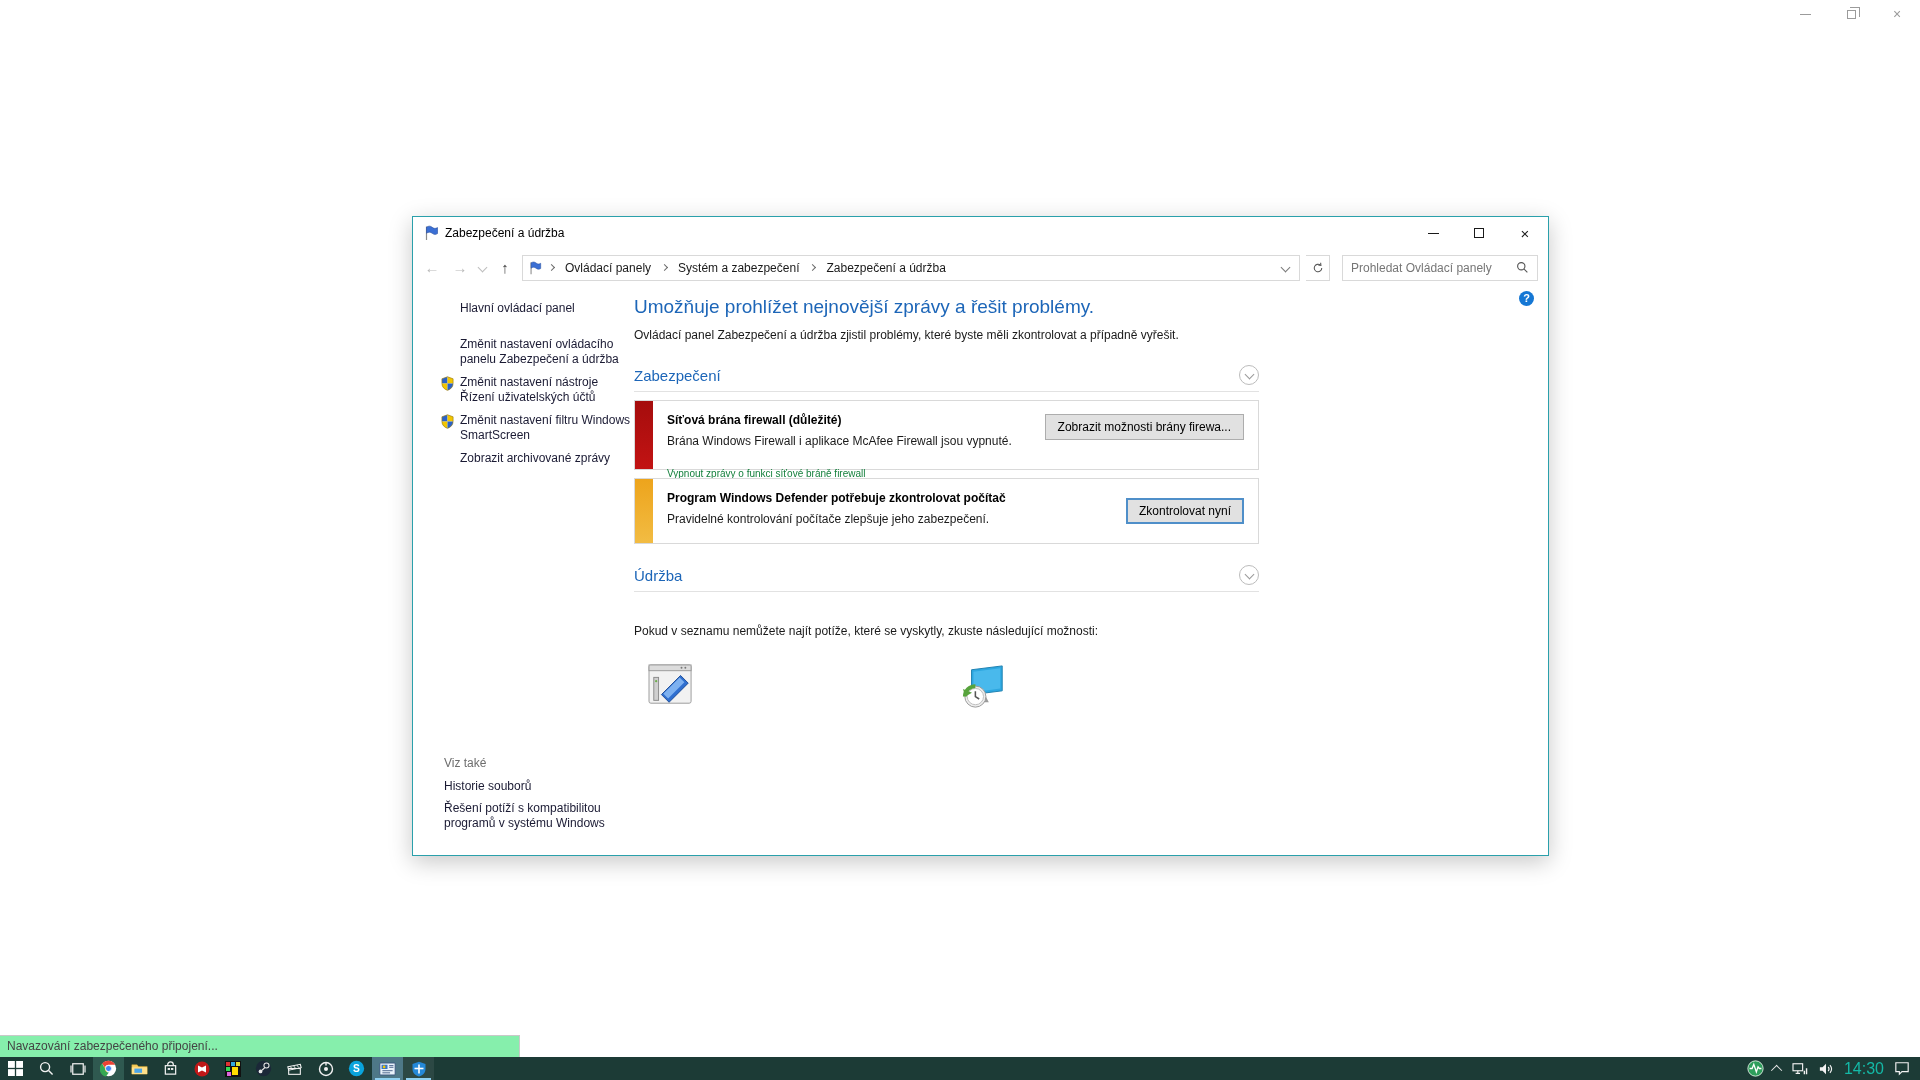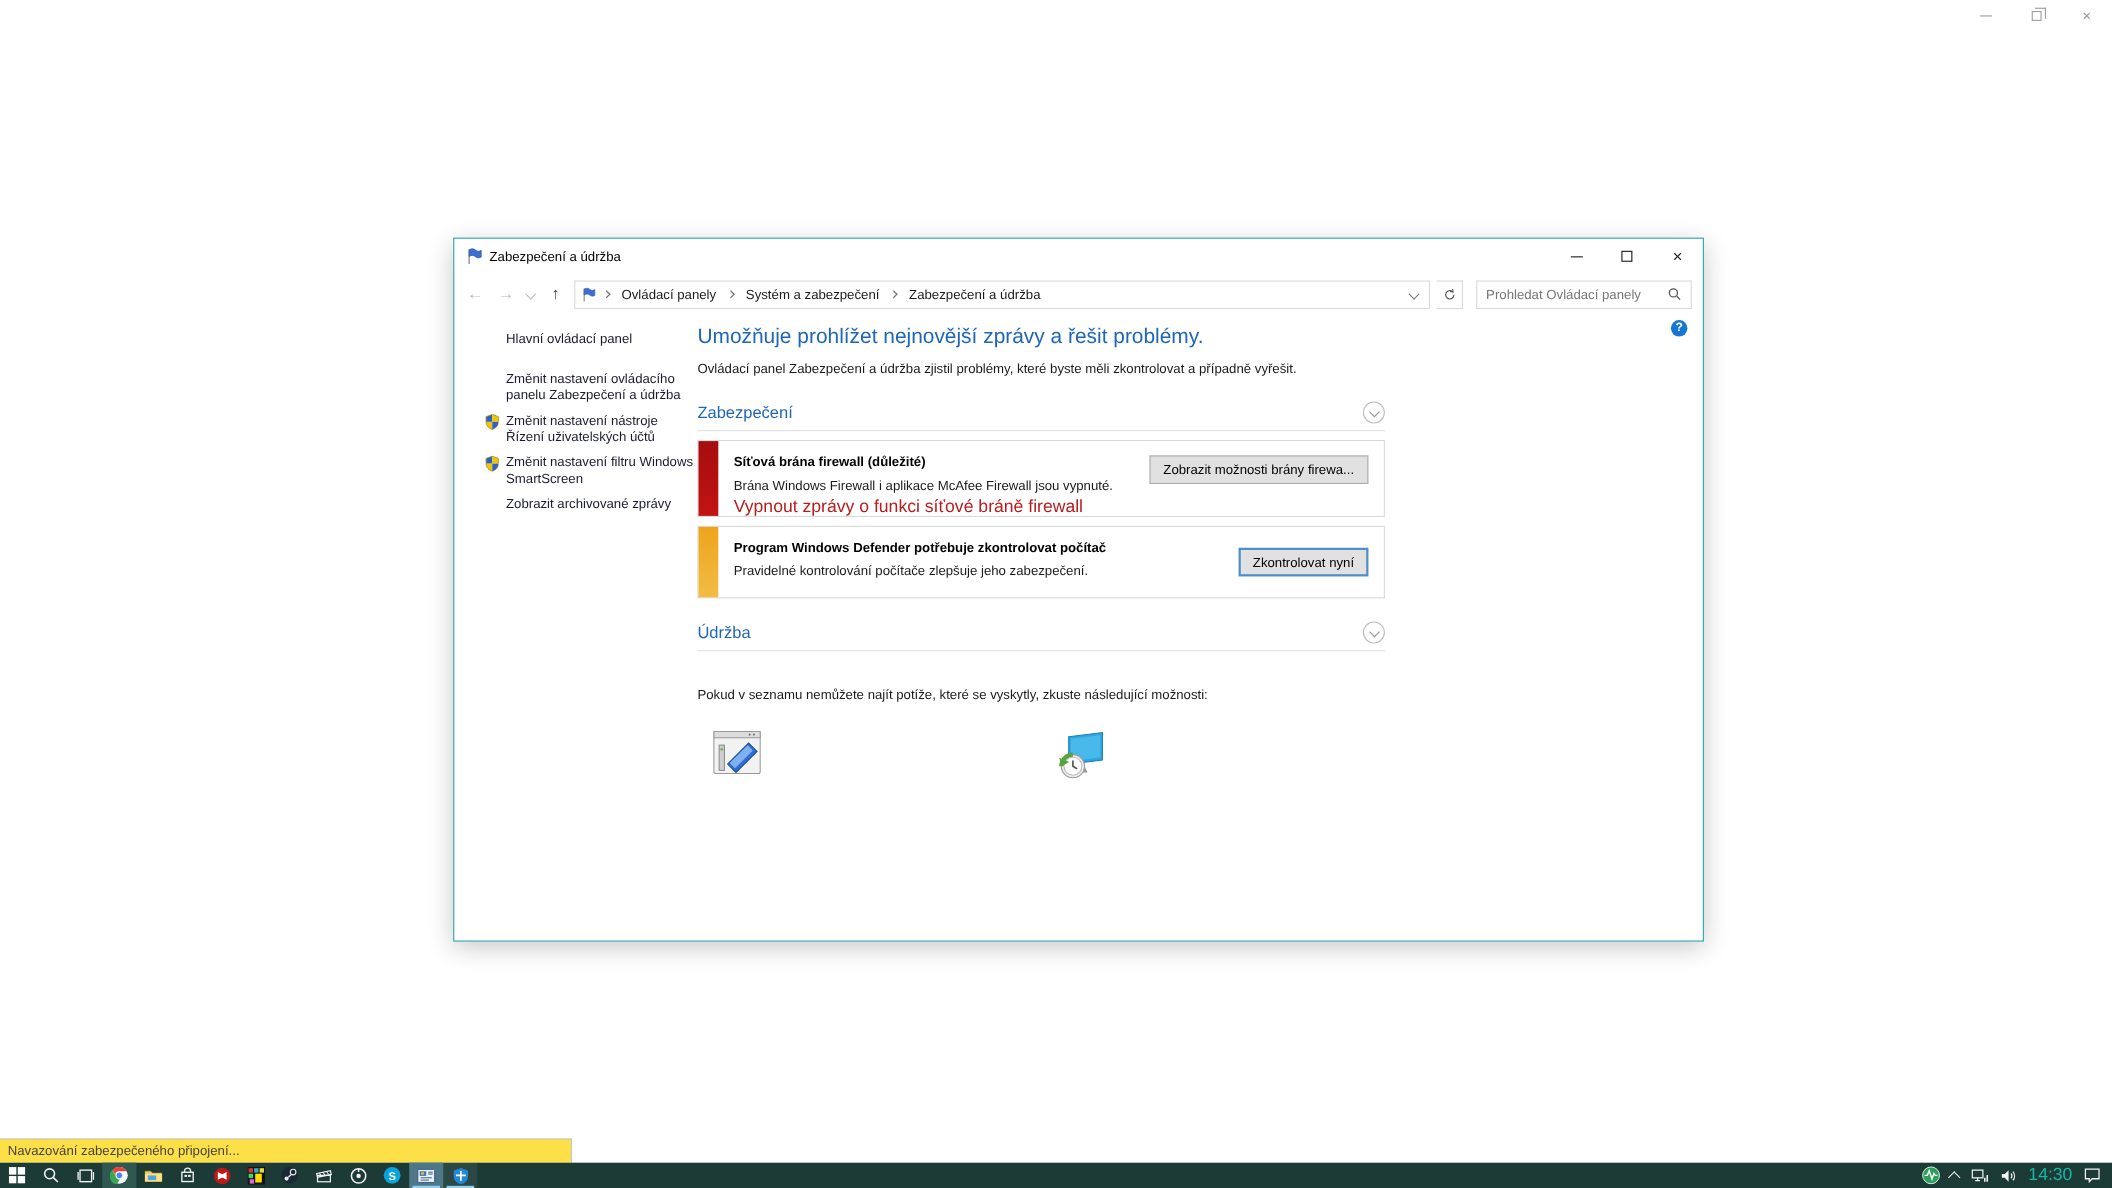--- a/index.html
+++ b/index.html
@@ -9,21 +9,21 @@
   
   .bg-controls { position:absolute; top:0; right:0; height:28px; display:flex; }
   .bg-controls .bgbtn { width:46px; height:28px; display:flex; align-items:center; justify-content:center; color:#9b9b9b; }
   .bg-min-bar { width:11px; height:1px; background:#9b9b9b; }
   .bg-restore { width:9px; height:9px; border:1px solid #9b9b9b; position:relative; }
   .bg-restore:before { content:""; position:absolute; left:2px; top:-4px; width:9px; height:9px; border:1px solid #9b9b9b; border-left:none; border-bottom:none; }
   .bg-close-x { font-size:14px; line-height:1; color:#9b9b9b; }
 
   
   .status-tip { position:absolute; left:0; top:1035px; width:520px; height:22px;
-    background:#fde047; border-top:1px solid #c9c9c9; border-right:1px solid #c9c9c9;
+    background:#86efac; border-top:1px solid #c9c9c9; border-right:1px solid #c9c9c9;
     font-size:12px; color:#444; line-height:21px; padding-left:7px; }
 
   
   .taskbar { position:absolute; left:0; top:1057px; width:1920px; height:23px;
     background:#1c3b36; display:flex; align-items:stretch; }
   .tb-slot { width:31px; display:flex; align-items:center; justify-content:center; position:relative; }
   .tb-slot.open::after { content:""; position:absolute; left:3px; right:3px; bottom:0; height:2px; background:#8fd0f0; }
   .tb-slot.active-chrome { background:#2f5950; }
   .tb-slot.active-chrome::after { background:#e8873a; }
   .tb-slot.focused { background:#4e7887; }
@@ -77,21 +77,21 @@
   .sec-title { font-size:15px; color:#1d66b8; }
   .sec-chev { margin-left:auto; width:20px; height:20px; border:1px solid #bcbcbc; border-radius:50%; position:relative; }
   .sec-chev:before { content:""; position:absolute; left:6px; top:5px; width:6px; height:6px;
     border-right:1.4px solid #9a9a9a; border-bottom:1.4px solid #9a9a9a; transform:rotate(45deg); }
   .alert { position:relative; border:1px solid #d9d9d9; margin-top:8px; padding:12px 14px 12px 32px; }
   .alert .sevbar { position:absolute; left:0; top:0; bottom:0; width:18px; }
   .sev-critical { background:linear-gradient(180deg,#a50d0d,#c21313); }
   .sev-warning { background:linear-gradient(180deg,#eda41c,#f2bc43); }
   .alert-title { font-size:12px; font-weight:bold; color:#000; }
   .alert-body { font-size:12px; margin-top:7px; color:#1a1a1a; }
-  .alert-link { font-size:16px; margin-top:4px; color:#b91c1c; cursor:pointer; }
+  .alert-link { font-size:10px; margin-top:20px; color:#15803d; cursor:pointer; }
   .alert-btn { position:absolute; right:14px; font-size:12px; color:#000;
     background:#e1e1e1; border:1px solid #adadad; padding:5px 12px; cursor:pointer;
     font-family:"Liberation Sans", sans-serif; }
   .alert-btn.default { border:2px solid #4f8fc9; padding:4px 11px;text-align:right; }
   .alert.a1 { height:70px; } .alert.a1 .alert-btn { top:13px; }
   .alert.a2 { height:66px; } .alert.a2 .alert-btn { top:19px; }
   .note { font-size:12px; margin-top:32px; color:#1a1a1a; }
   .options { position:relative; margin-top:26px; height:110px; }
   .opt { position:absolute; top:0; display:flex; gap:14px; }
   .opt1 { left:14px; } .opt2 { left:326px; }
@@ -207,20 +207,25 @@
               <rect x="8" y="8" width="6" height="8" fill="#2a62c9"></rect>
             </g>
             <path d="M8 .8 14 3v4.6C14 12 11.2 14.2 8 15.3 4.8 14.2 2 12 2 7.6V3z" fill="none" stroke="#9a7d13" stroke-width=".7"></path>
           </svg>
       </span>
       <span>Změnit nastavení filtru Windows SmartScreen</span>
     </div>
     <div class="side-item">Zobrazit archivované zprávy</div>
   </div>
 
+  <div class="see-also">
+    <div class="see-title">Viz také</div>
+    <div class="see-link">Historie souborů</div>
+    <div class="see-link">Řešení potíží s kompatibilitou programů v systému Windows</div>
+  </div>
 
   <div class="main">
     <div class="h1">Umožňuje prohlížet nejnovější zprávy a řešit problémy.</div>
     <div class="sub">Ovládací panel Zabezpečení a údržba zjistil problémy, které byste měli zkontrolovat a případně vyřešit.</div>
 
     <div class="sec-head">
       <span class="sec-title">Zabezpečení</span>
       <span class="sec-chev"></span>
     </div>
 

